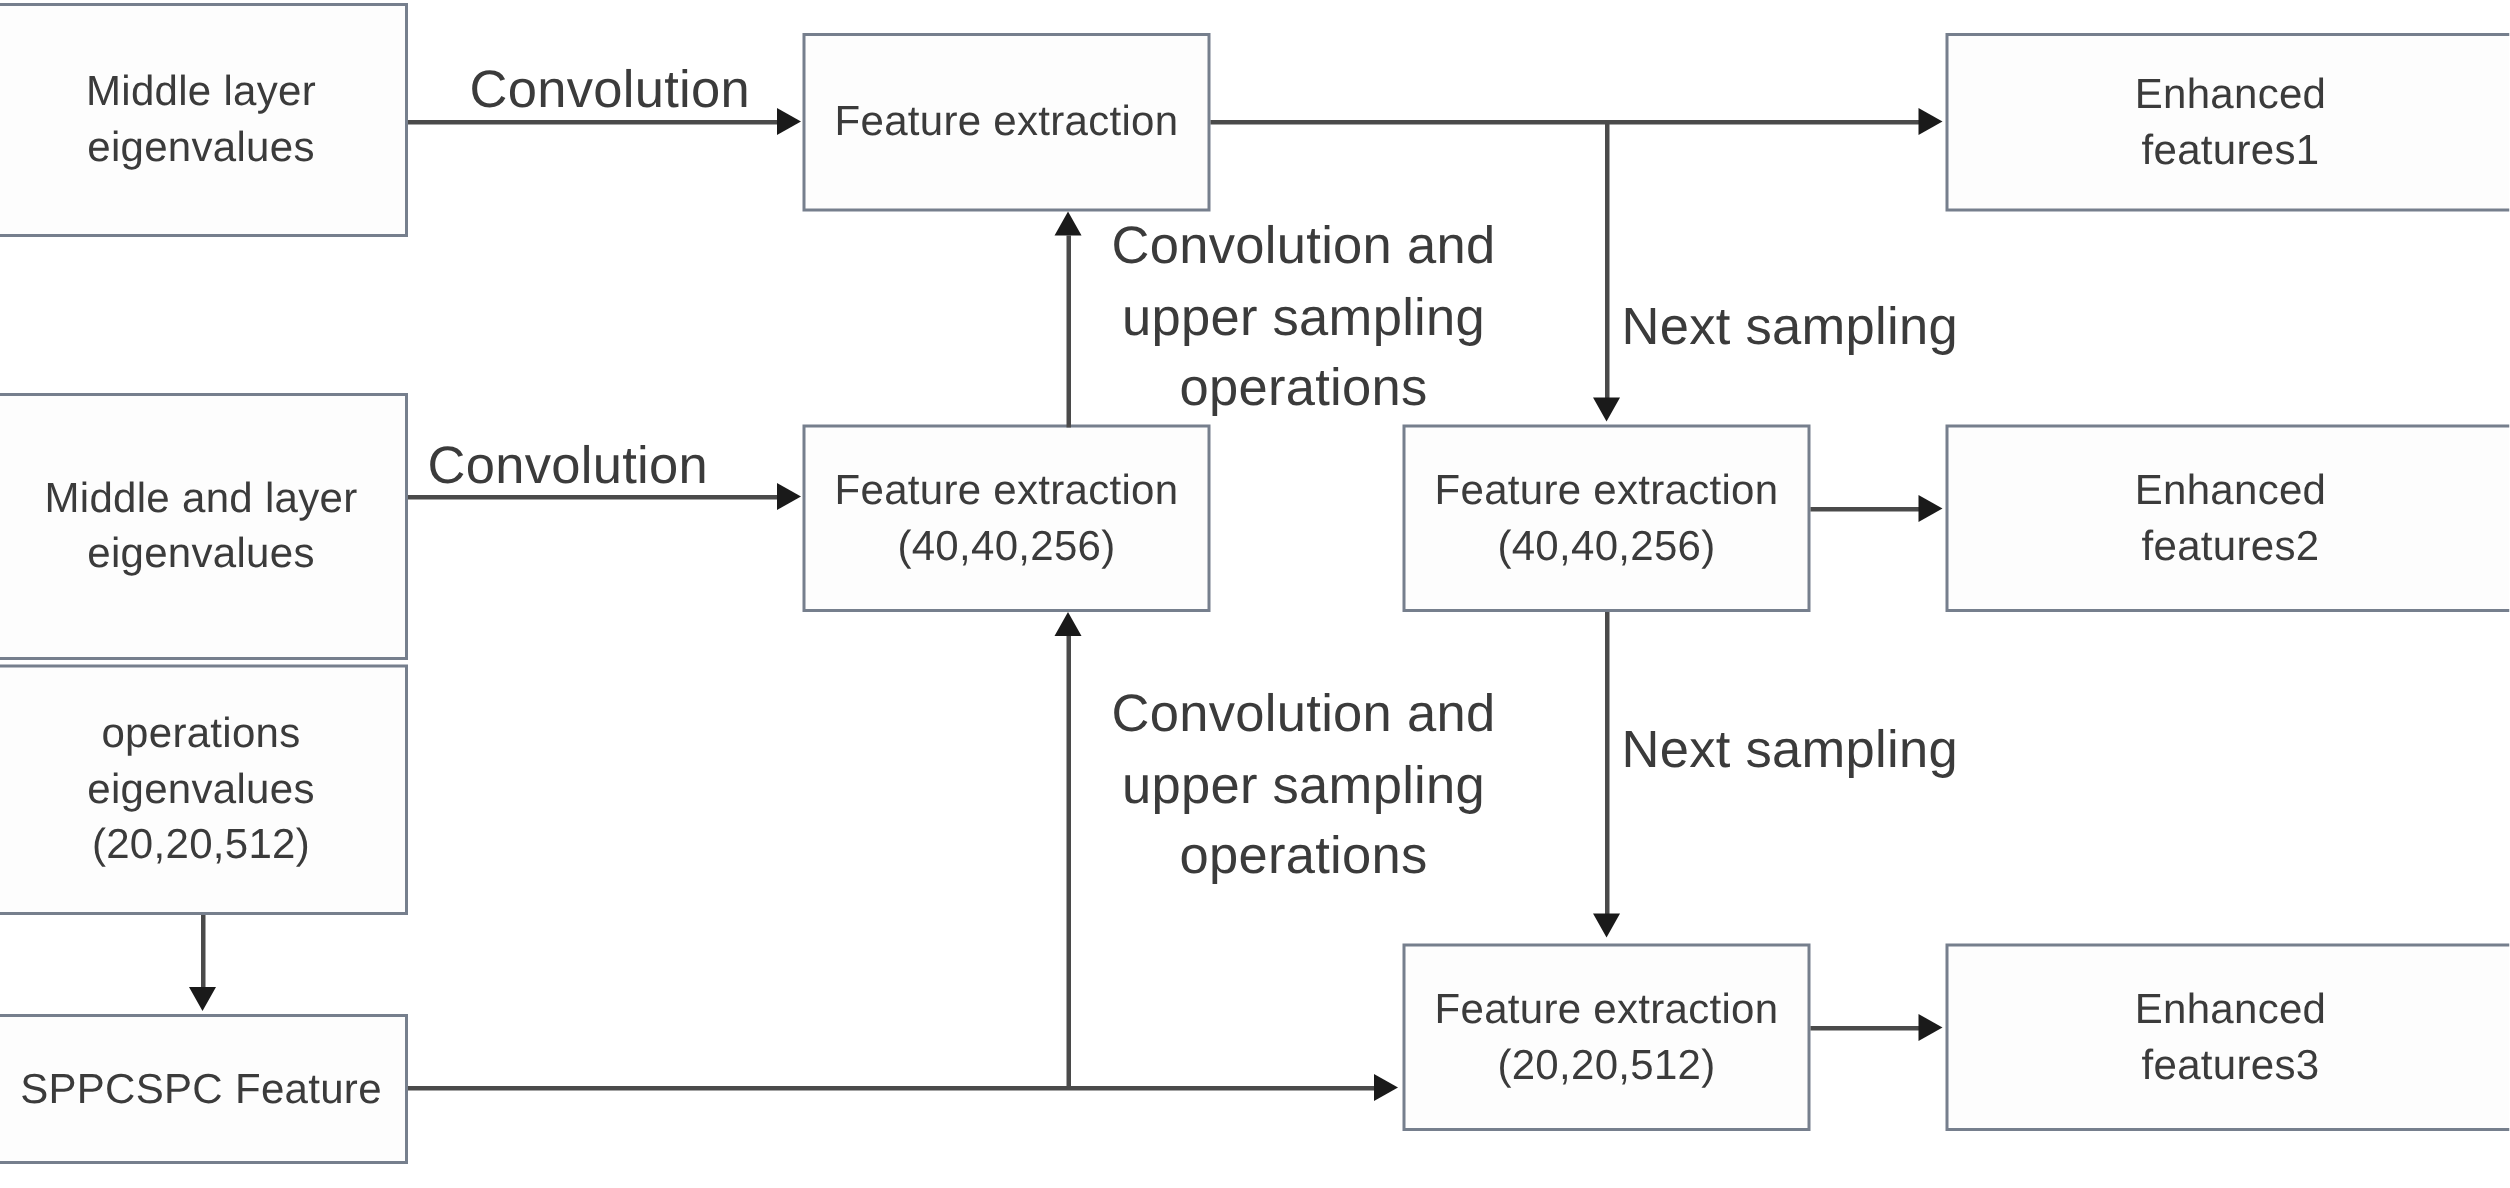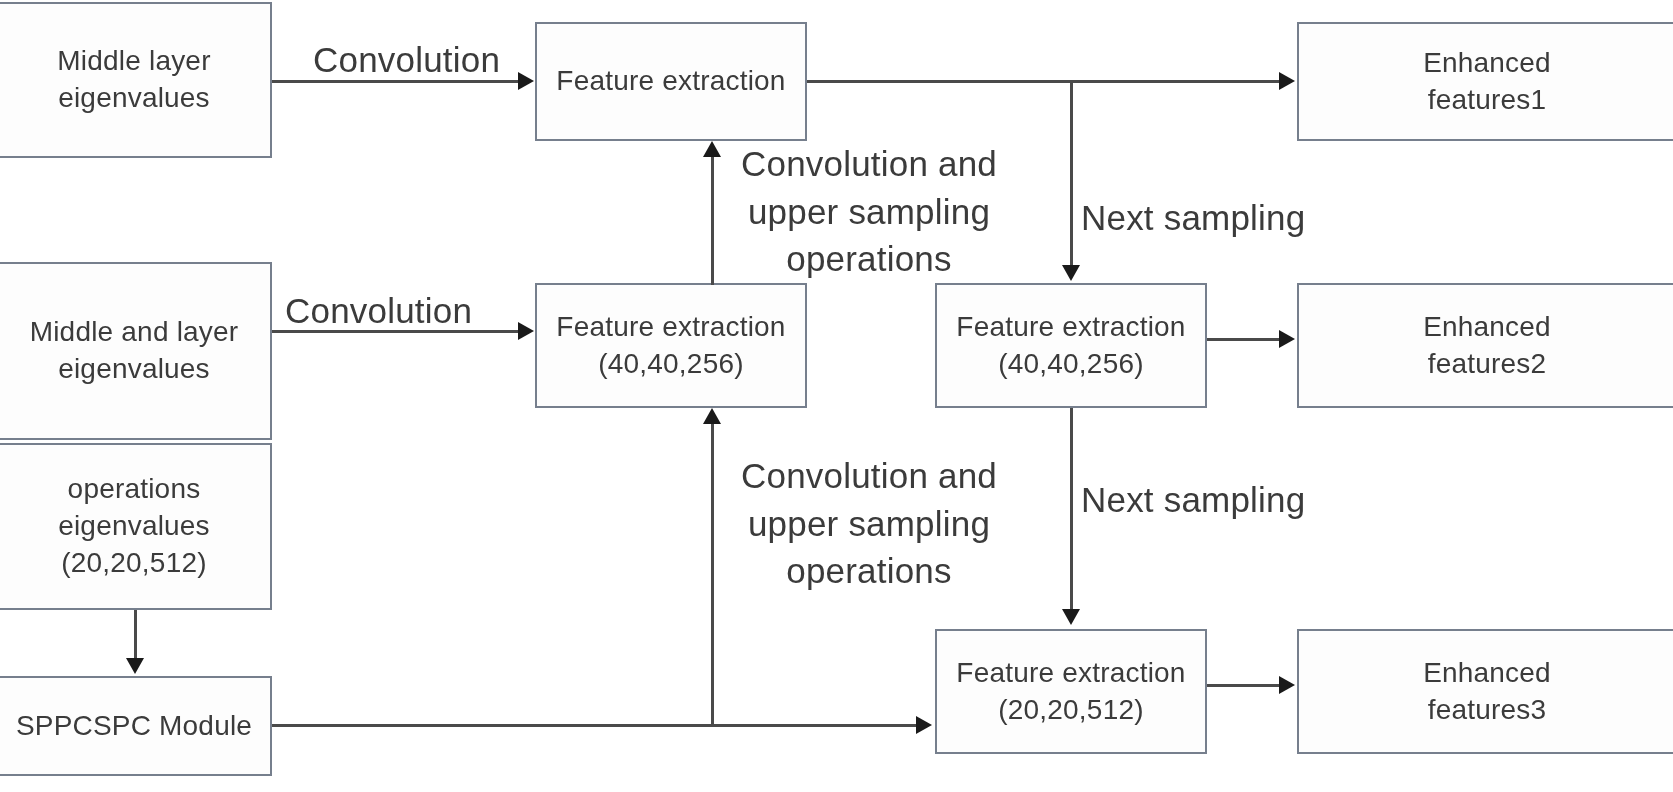--- a/index.html
+++ b/index.html
@@ -87,21 +87,21 @@
     <span class="ln">eigenvalues</span>
   </div>
 
   <div class="node" style="left:-4px; top:443px; width:276px; height:167px;">
     <span class="ln">operations</span>
     <span class="ln">eigenvalues</span>
     <span class="ln">(20,20,512)</span>
   </div>
 
   <div class="node" style="left:-4px; top:676px; width:276px; height:100px;">
-    <span class="ln">SPPCSPC Module</span>
+    <span class="ln">SPPCSPC Feature</span>
   </div>
 
   <div class="node" style="left:535px; top:22px; width:272px; height:119px;">
     <span class="ln">Feature extraction</span>
   </div>
 
   <div class="node" style="left:535px; top:283px; width:272px; height:125px;">
     <span class="ln">Feature extraction</span>
     <span class="ln">(40,40,256)</span>
   </div>

